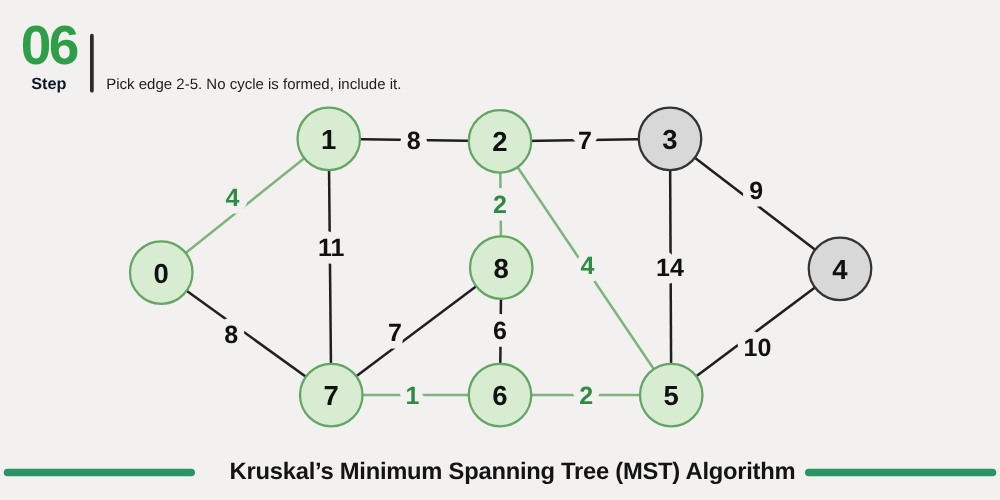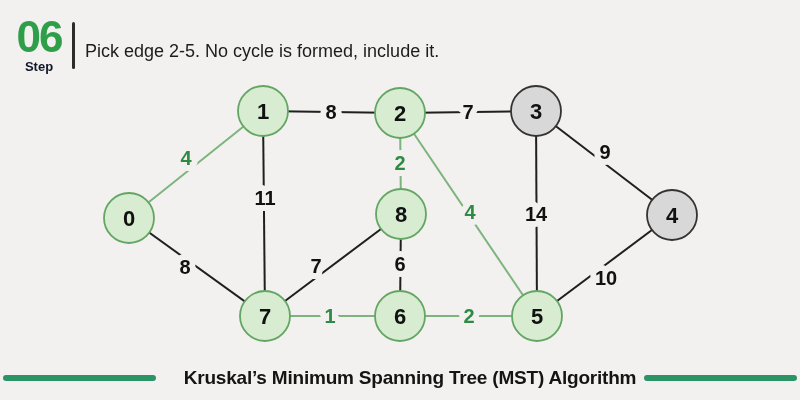--- a/index.html
+++ b/index.html
@@ -5,32 +5,32 @@
   html, body { margin: 0; padding: 0; }
   body {
     width: 800px; height: 400px;
     font-family: "Liberation Sans", "DejaVu Sans", sans-serif;
     background: var(--background, #f2f1ef);
     overflow: hidden;
   }
   .stage { position: relative; width: 800px; height: 400px; }
 
   
-  .header { position: absolute; top: 16px; left: 12px; display: flex; align-items: center; }
+  .header { position: absolute; top: 16px; left: 12px; display: flex; align-items: flex-end; }
   .step-box { width: 54px; text-align: center; }
   .step-number {
     font-size: 44px; font-weight: bold; line-height: 0.95; letter-spacing: -2px;
     color: var(--accent-green, #2f9e49);
   }
   .step-label { font-size: 13px; font-weight: bold; color: #0f172a; margin-top: 1px; }
   .header-divider {
     width: 3px; height: 47px; background: #2b2b2b; border-radius: 2px;
     margin: 2px 10px 0 6px;
   }
-  .description { font-size: 18px; color: #1c1c1c; margin-top: 13px; }
+  .description { font-size: 12px; color: #1c1c1c; margin-top: 13px; }
 
   
   svg.graph { position: absolute; left: 0; top: 0; }
   .edge-normal { stroke: var(--edge-black, #1f1f1f); stroke-width: 2; }
   .edge-mst    { stroke: var(--edge-green, #7db47d); stroke-width: 2; }
   .wlabel {
     font-size: 20px; font-weight: bold; text-anchor: middle;
     paint-order: stroke; stroke: var(--background, #f2f1ef);
     stroke-width: 12px; stroke-linejoin: round;
   }

